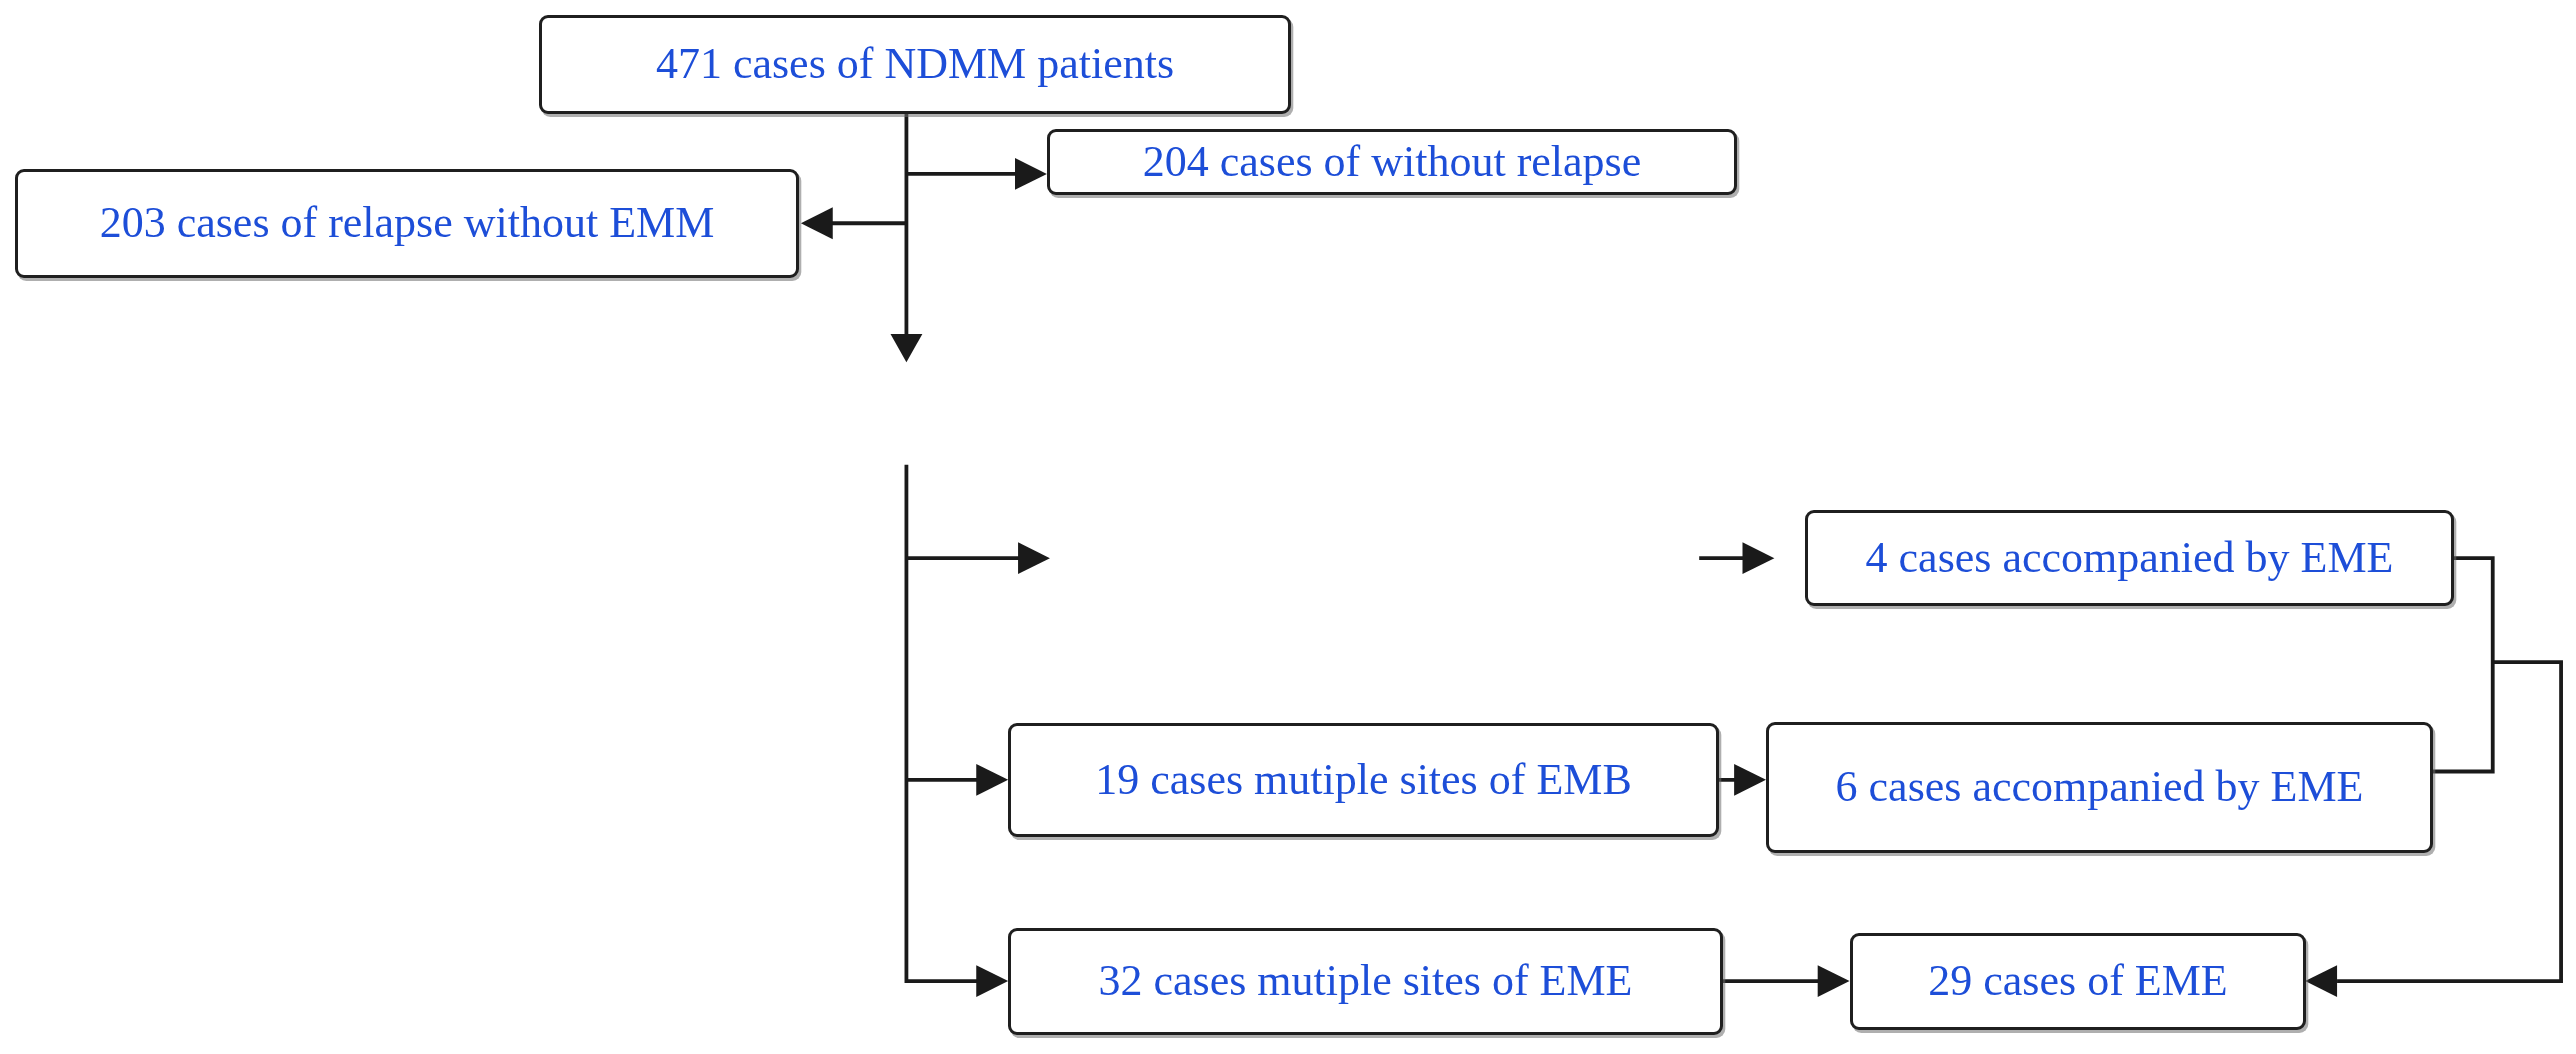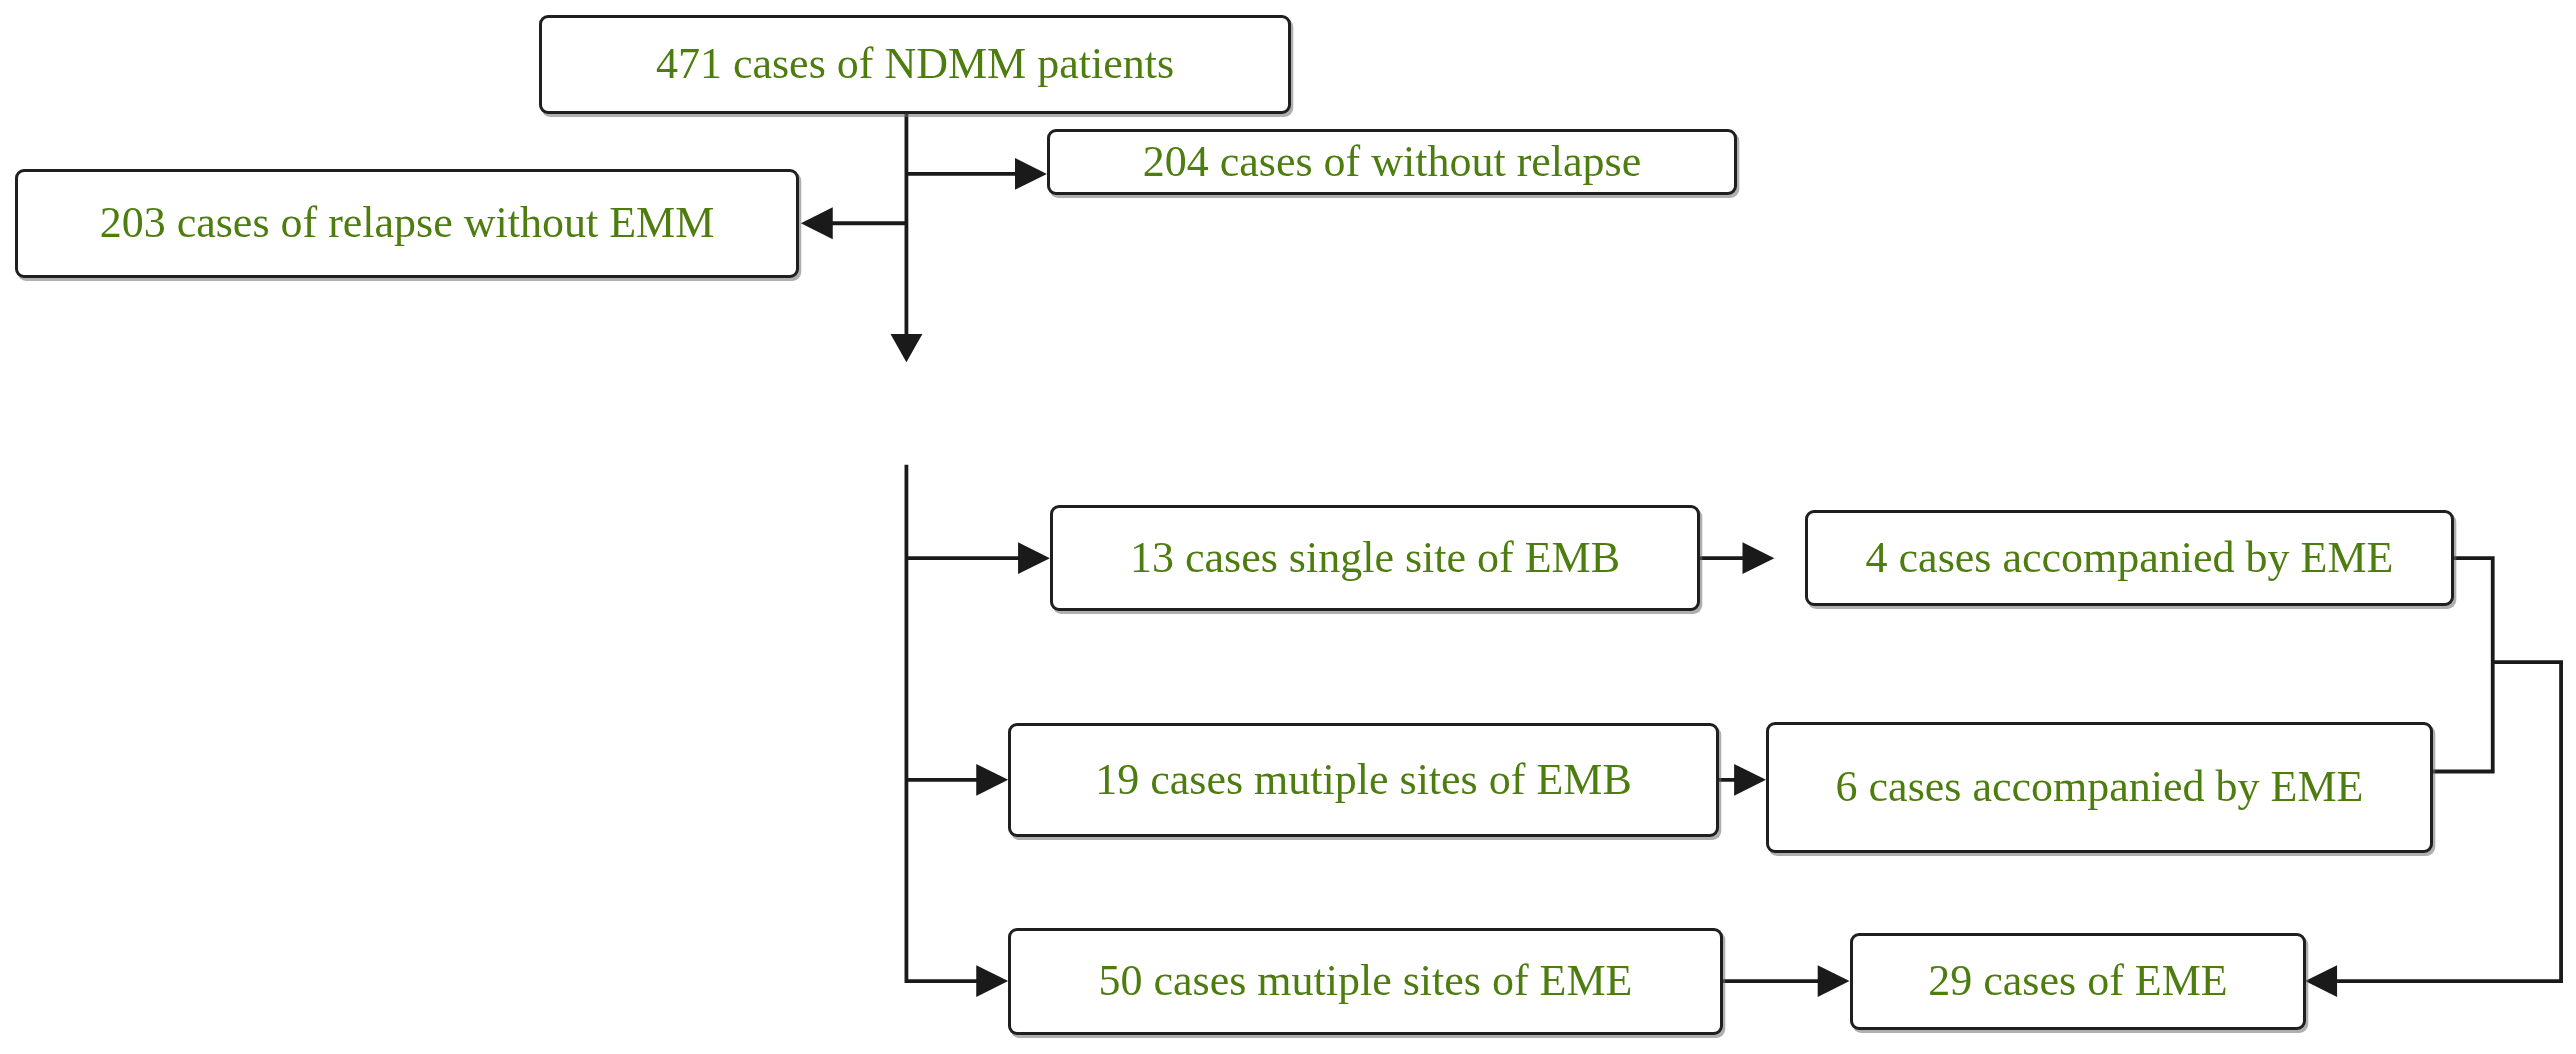--- a/index.html
+++ b/index.html
@@ -35,21 +35,21 @@
   .node {
     position: absolute;
     box-sizing: border-box;
     background: #ffffff;
     border: 3.8px solid #1f1f1f;
     border-radius: 9px;
     box-shadow: 2.3px 3px 0 rgba(110,110,110,0.55);
     display: flex;
     align-items: center;
     justify-content: center;
-    color: #4d7c0f;
+    color: #1d4ed8;
     font-size: 44px;
     line-height: 1.1;
     white-space: nowrap;
   }
   
   .n-ndmm               { left: 539px;  top: 15px;   width: 752px; height: 99px; }
   .n-without-relapse    { left: 1047px; top: 129px;  width: 690px; height: 66px; }
   .n-relapse-no-emm     { left: 15px;   top: 169px;  width: 784px; height: 109px; }
   .n-emm-relapse        { left: 539px;  top: 362px;  width: 752px; height: 103px; }
   .n-single-emb         { left: 1050px; top: 505px;  width: 650px; height: 106px; }
@@ -127,38 +127,35 @@
 
   <div class="node n-without-relapse">
     <span>204 cases of without relapse</span>
   </div>
 
   <div class="node n-relapse-no-emm">
     <span>203 cases of relapse without EMM</span>
   </div>
 
 
-  <div class="node n-single-emb">
-    <span>13 cases single site of EMB</span>
-  </div>
 
   <div class="node n-acc-eme-4">
     <span>4 cases accompanied by EME</span>
   </div>
 
   <div class="node n-multi-emb">
     <span>19 cases mutiple sites of EMB</span>
   </div>
 
   <div class="node n-acc-eme-6">
     <span>6 cases accompanied by EME</span>
   </div>
 
   <div class="node n-multi-eme">
-    <span>50 cases mutiple sites of EME</span>
+    <span>32 cases mutiple sites of EME</span>
   </div>
 
   <div class="node n-eme-42">
     <span>29 cases of EME</span>
   </div>
 
 </div>
 
 
 </body></html>

